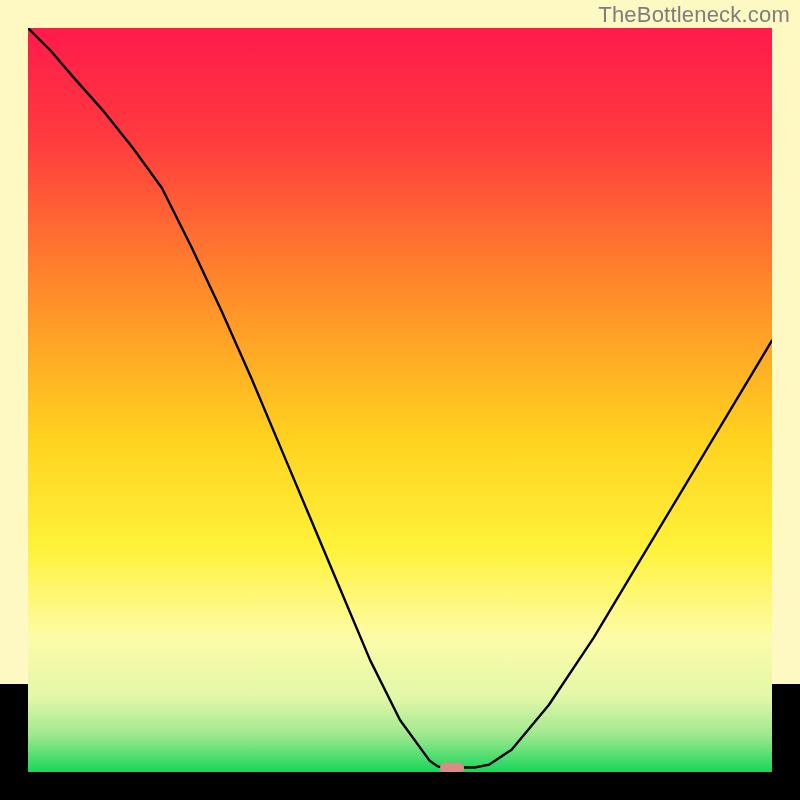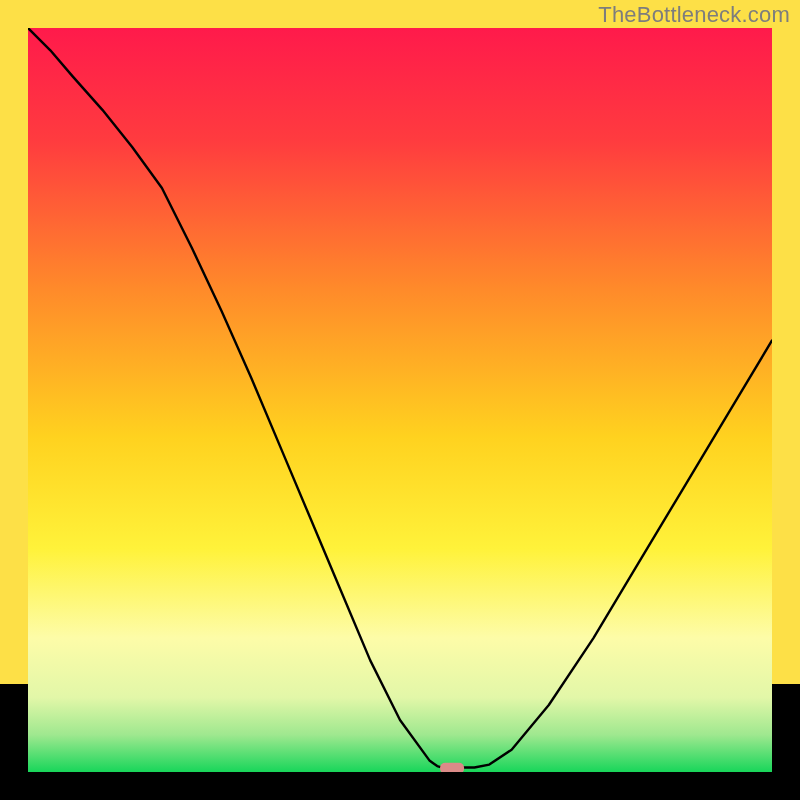--- a/index.html
+++ b/index.html
@@ -8,21 +8,21 @@
     width: 800px;
     height: 800px;
     background: #000;
     overflow: hidden;
     font-family: Arial, Helvetica, sans-serif;
   }
   .frame {
     position: relative;
     width: 800px;
     height: 684px;
-    background: #fde047;
+    background: #fef9c3;
   }
   .watermark {
     position: absolute;
     top: 2px;
     right: 10px;
     color: #7d7d7d;
     font-size: 22px;
     font-weight: 500;
     letter-spacing: 0.2px;
     z-index: 4;

